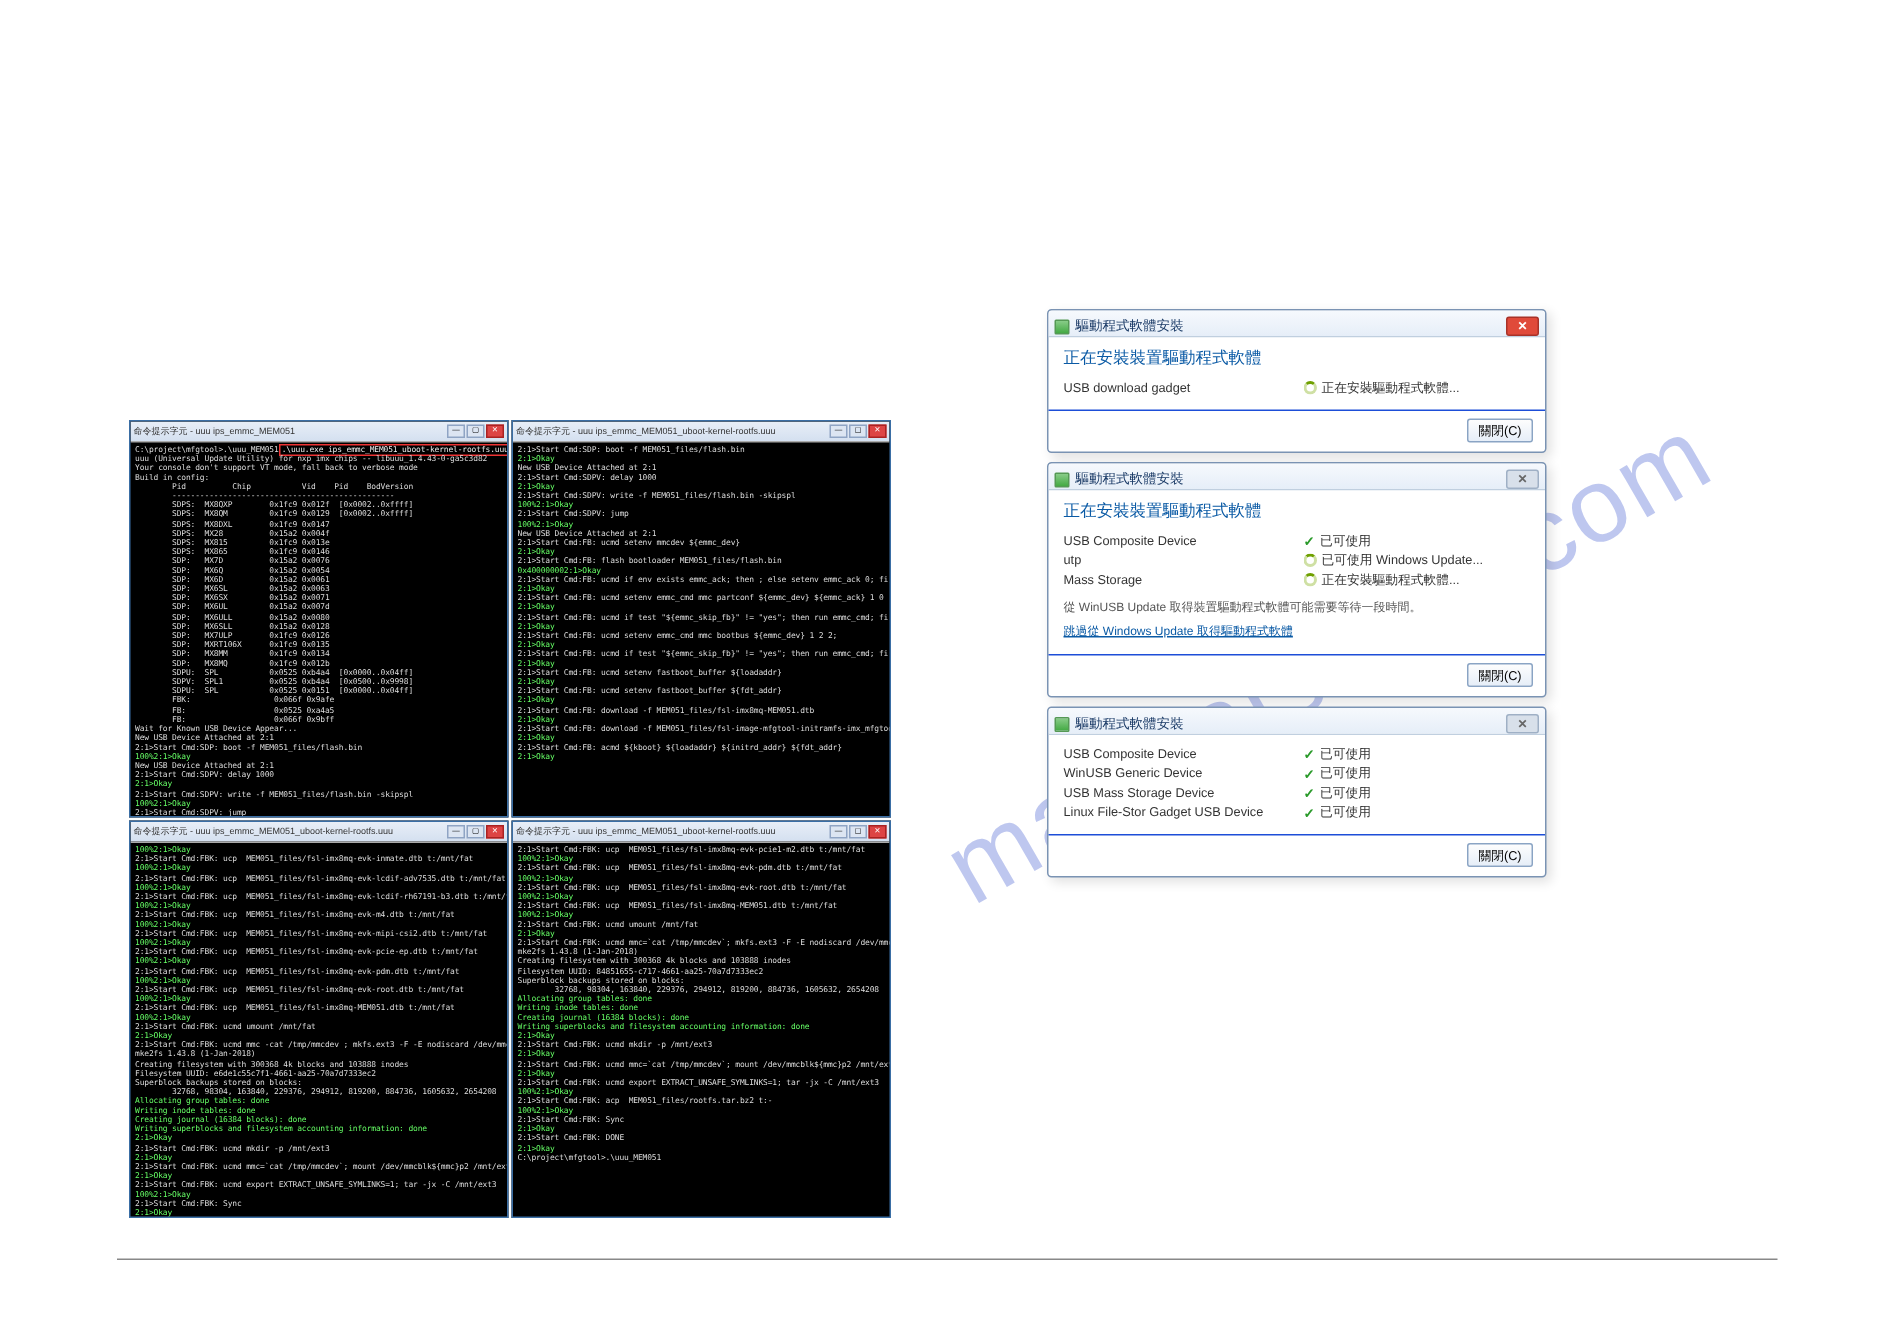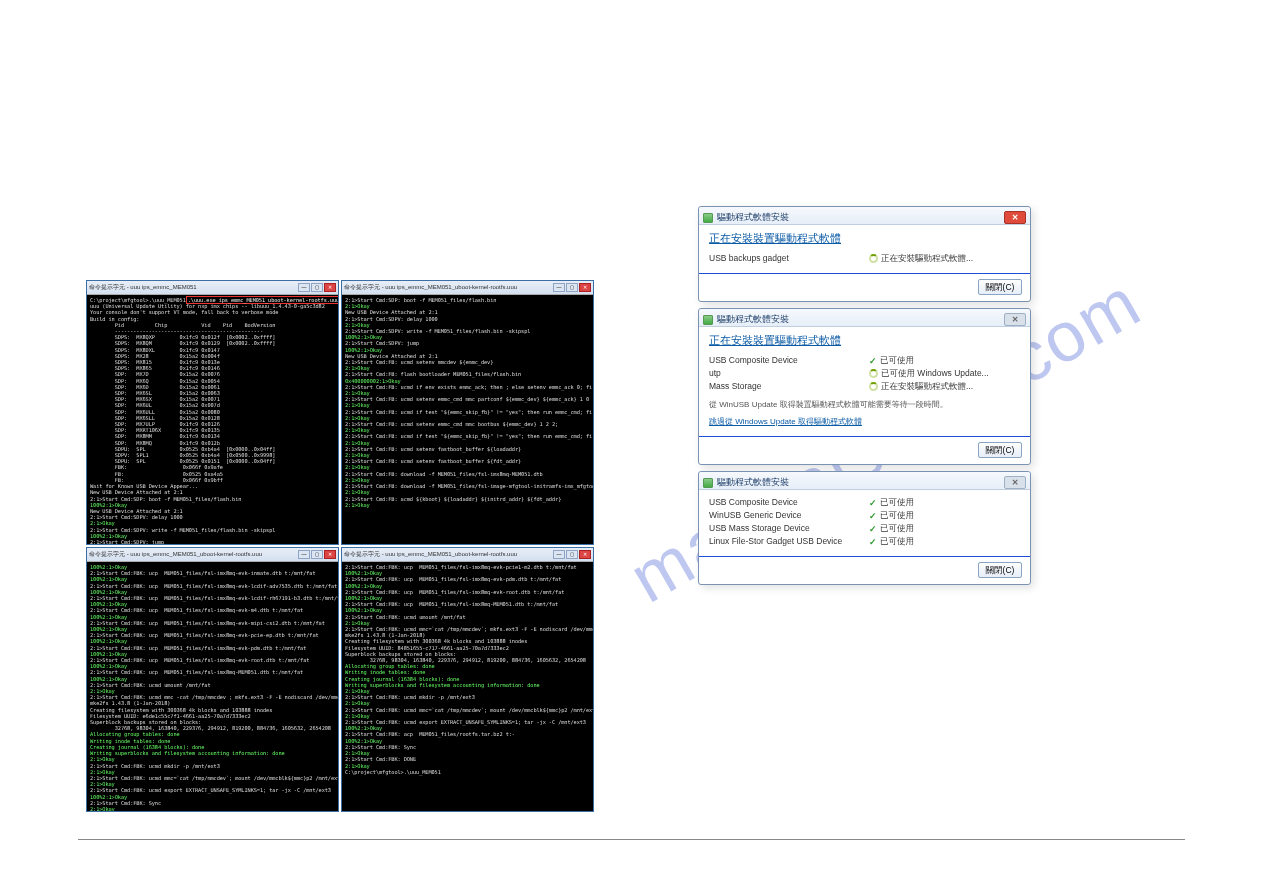--- a/index.html
+++ b/index.html
@@ -152,21 +152,20 @@
     border-color: #9fb0c5;
     color: #666;
   }
   .dlg-inner {
     padding: 6px 10px 8px 10px;
   }
   .dlg-heading {
     color: #0a5aa5;
     font-size: 11px;
     margin-bottom: 6px;
-    text-decoration: underline;
   }
   .dlg-heading.green {
     color: #1a8a2a;
   }
   .dlg-row {
     display: flex;
     justify-content: flex-start;
     font-size: 8.5px;
     color: #333;
     line-height: 13px;
@@ -449,21 +448,21 @@
       <div class="dlg-titlebar">
         <span class="dlg-title">
           <span class="dlg-drvicon"></span>
           <span>驅動程式軟體安裝</span>
         </span>
         <span class="dlg-close">✕</span>
       </div>
       <div class="dlg-inner">
         <div class="dlg-heading">正在安裝裝置驅動程式軟體</div>
         <div class="dlg-row">
-          <span class="devname">USB backups gadget</span>
+          <span class="devname">USB download gadget</span>
           <span class="status">
             <span class="spin"></span>
             <span>正在安裝驅動程式軟體...</span>
           </span>
         </div>
       </div>
       <div class="dlg-btnrow">
         <span class="dlg-btn">關閉(C)</span>
       </div>
     </div>

